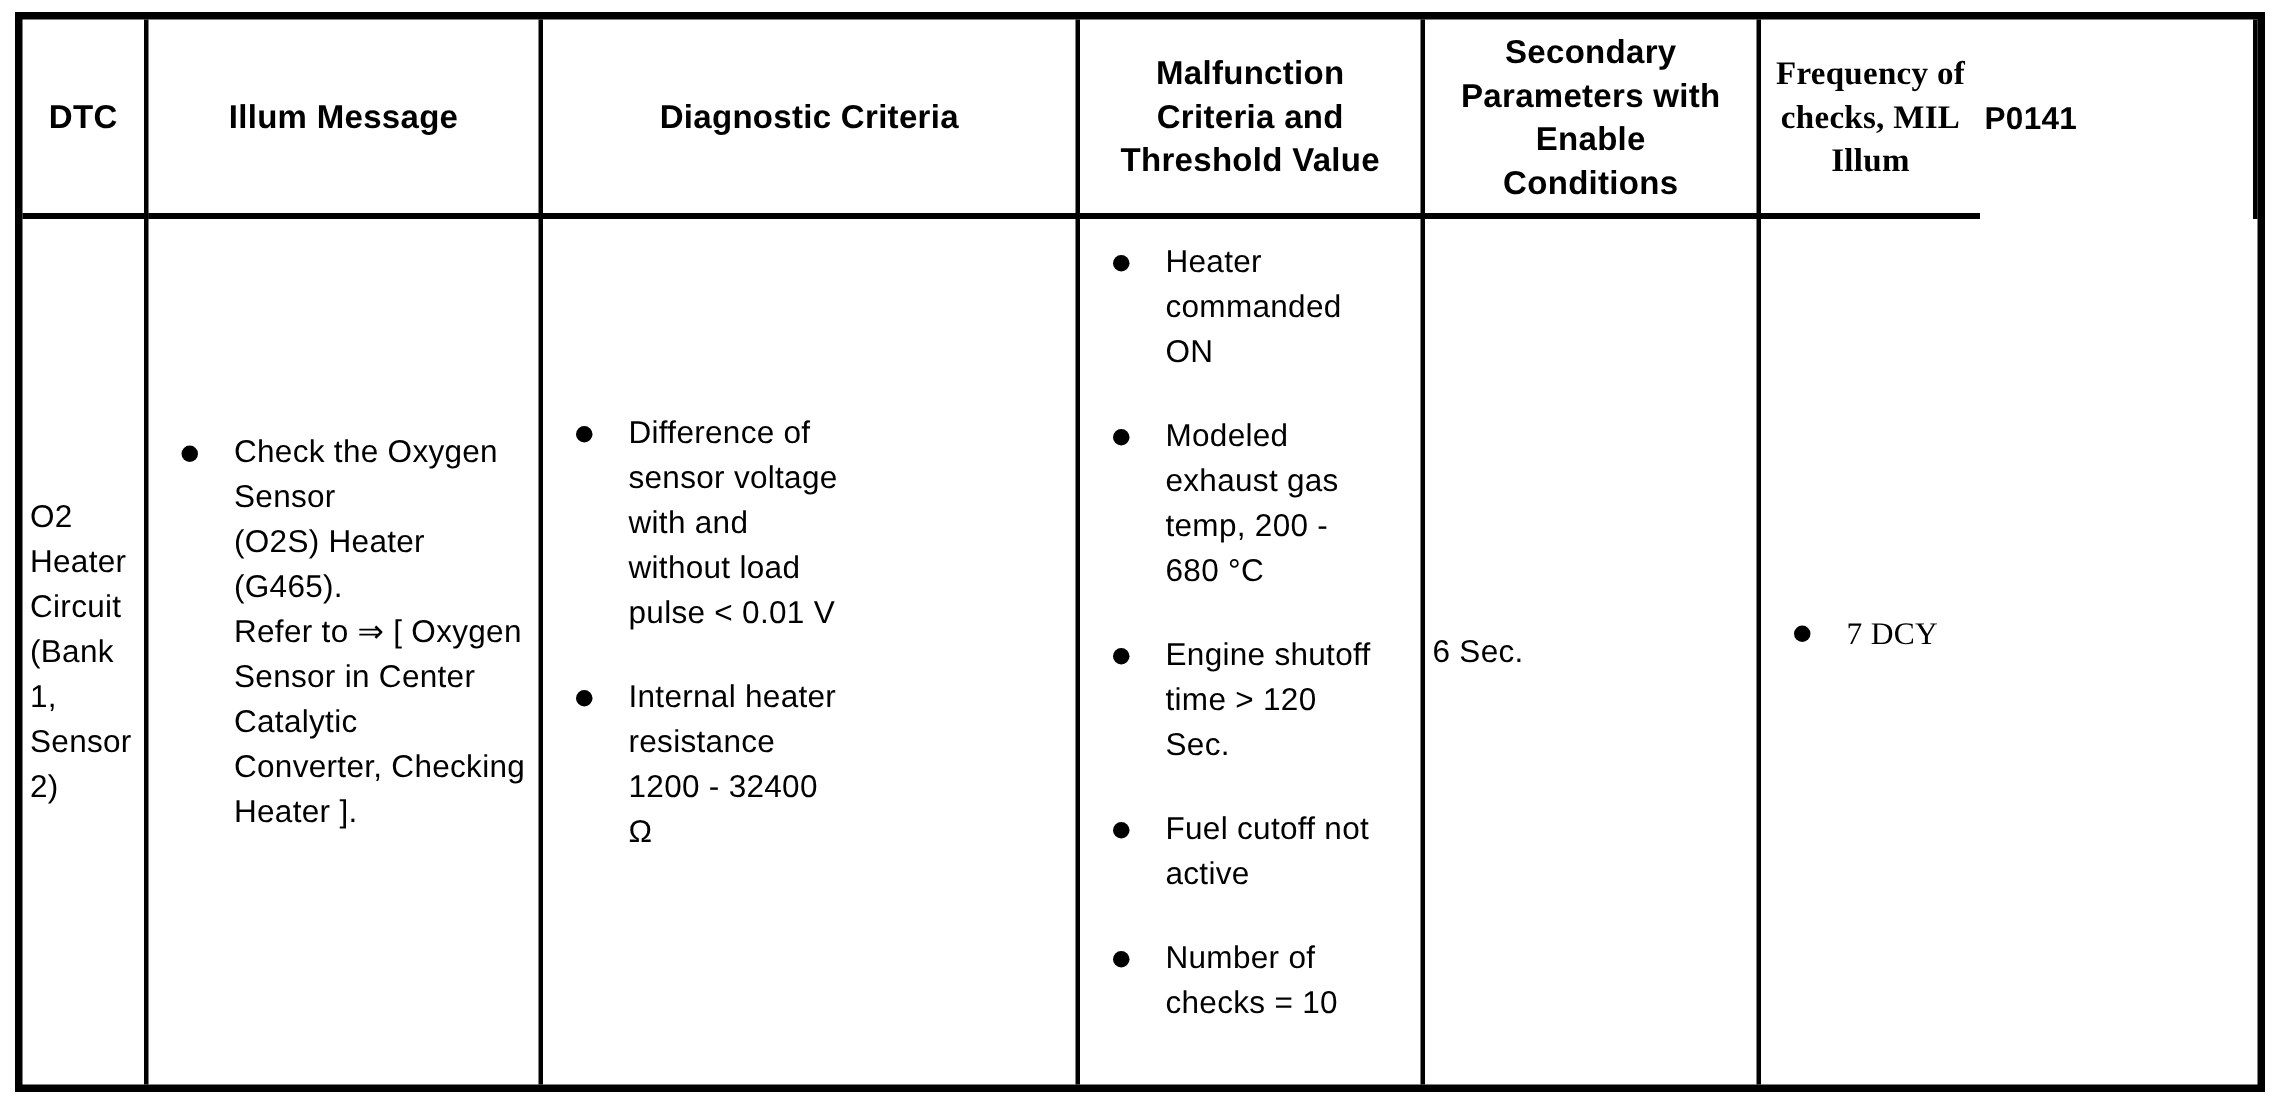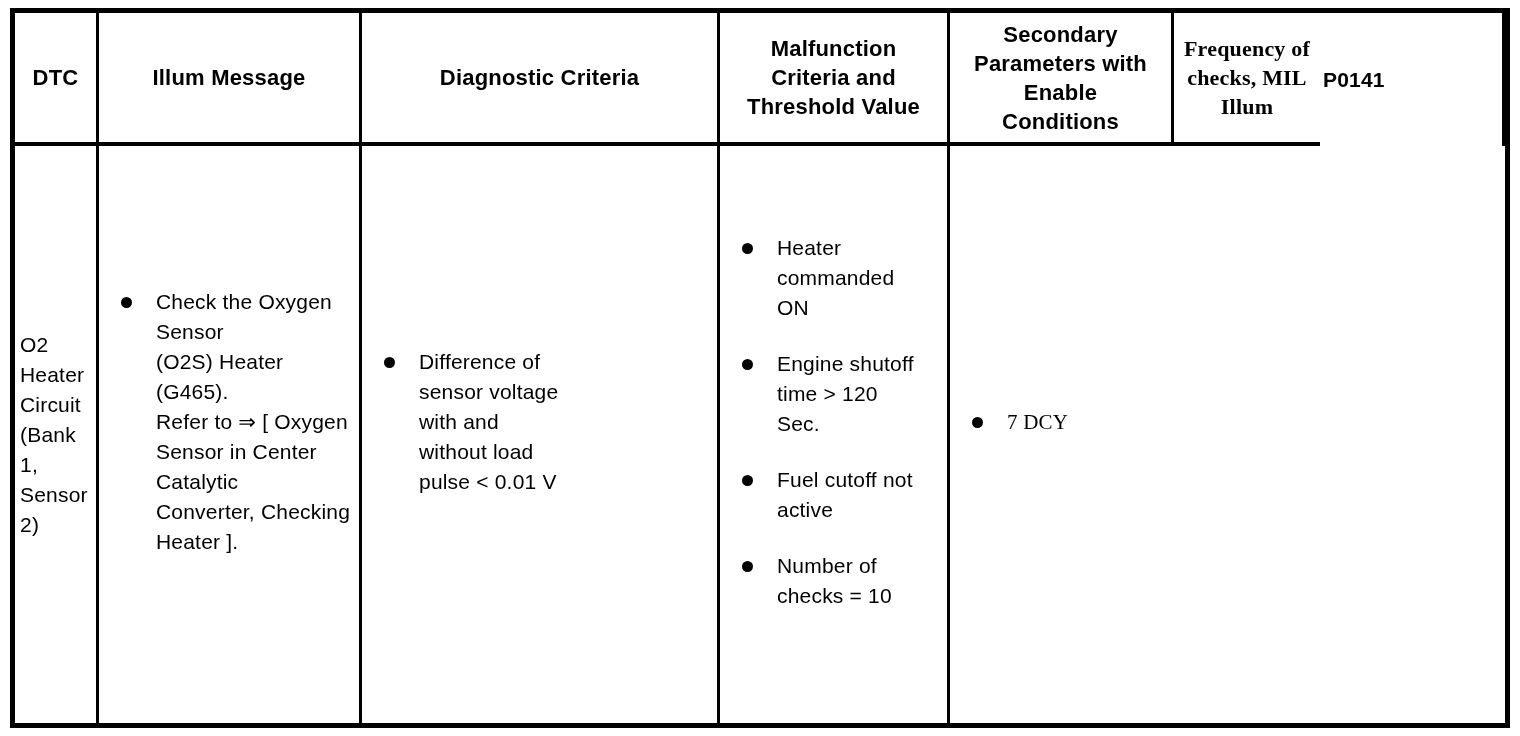--- a/index.html
+++ b/index.html
@@ -122,50 +122,67 @@
   <div class="cell td">
     <ul class="bullet-list">
       <li>
         <span class="bullet"></span>
         <span class="li-text">Difference of
 sensor voltage
 with and
 without load
 pulse &lt; 0.01 V</span>
       </li>
+      <li>
+        <span class="bullet"></span>
+        <span class="li-text">Internal heater
+resistance
+1200 - 32400
+Ω</span>
+      </li>
     </ul>
   </div>
 
   <div class="cell td">
     <ul class="bullet-list">
       <li>
         <span class="bullet"></span>
         <span class="li-text">Heater
 commanded
 ON</span>
+      </li>
+      <li>
+        <span class="bullet"></span>
+        <span class="li-text">Modeled
+exhaust gas
+temp, 200 -
+680 °C</span>
       </li>
       <li>
         <span class="bullet"></span>
         <span class="li-text">Engine shutoff
 time &gt; 120
 Sec.</span>
       </li>
       <li>
         <span class="bullet"></span>
         <span class="li-text">Fuel cutoff not
 active</span>
       </li>
       <li>
         <span class="bullet"></span>
         <span class="li-text">Number of
 checks = 10</span>
       </li>
     </ul>
   </div>
 
+  <div class="cell td text-cell">
+    <span class="plain-text">6 Sec.</span>
+  </div>
 
   <div class="cell td last">
     <ul class="bullet-list">
       <li>
         <span class="bullet"></span>
         <span class="li-text">7 DCY</span>
       </li>
     </ul>
   </div>
 

